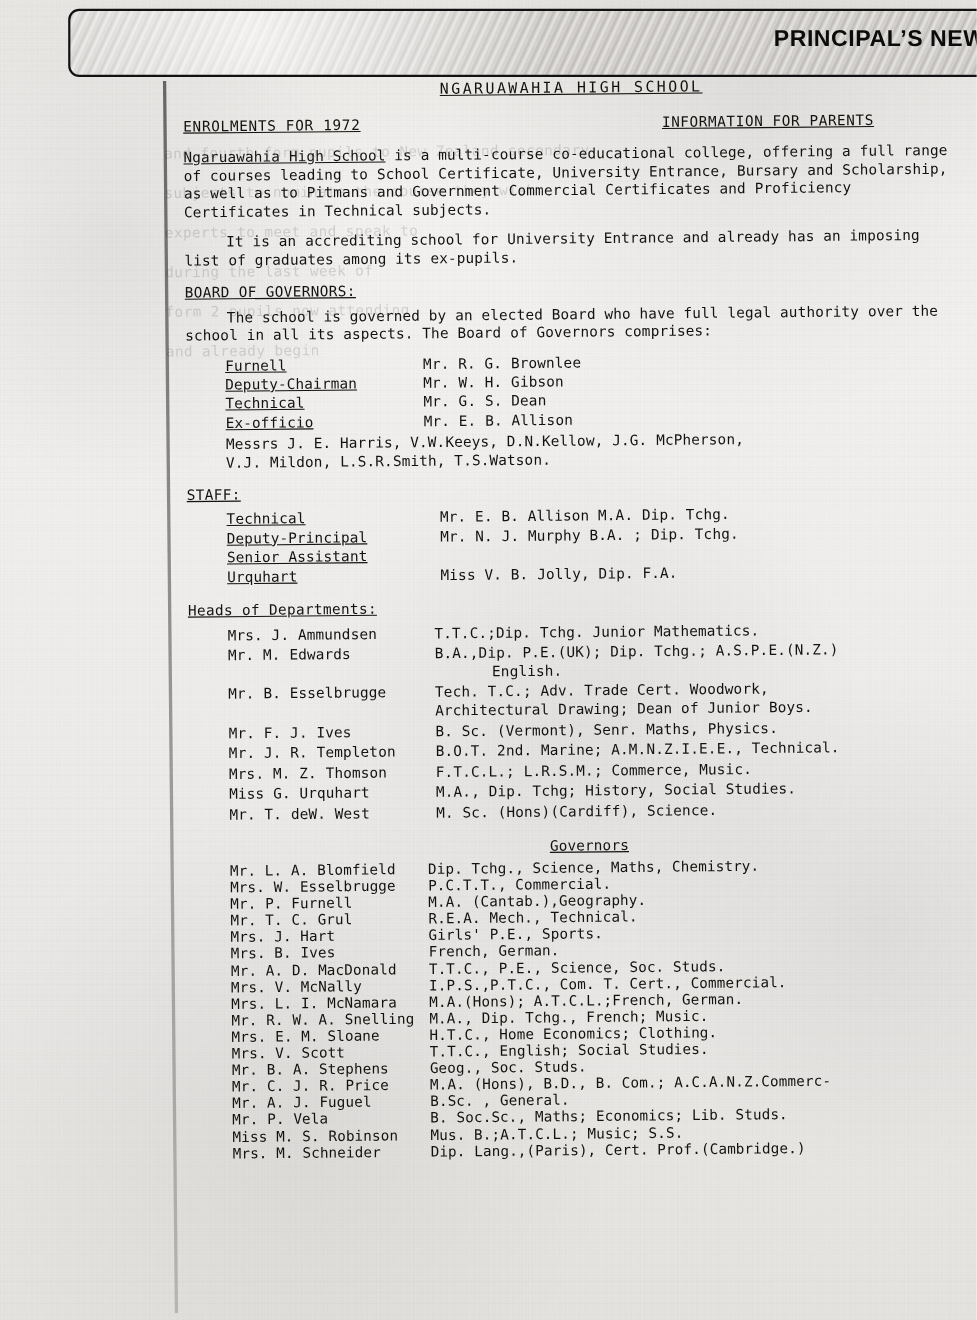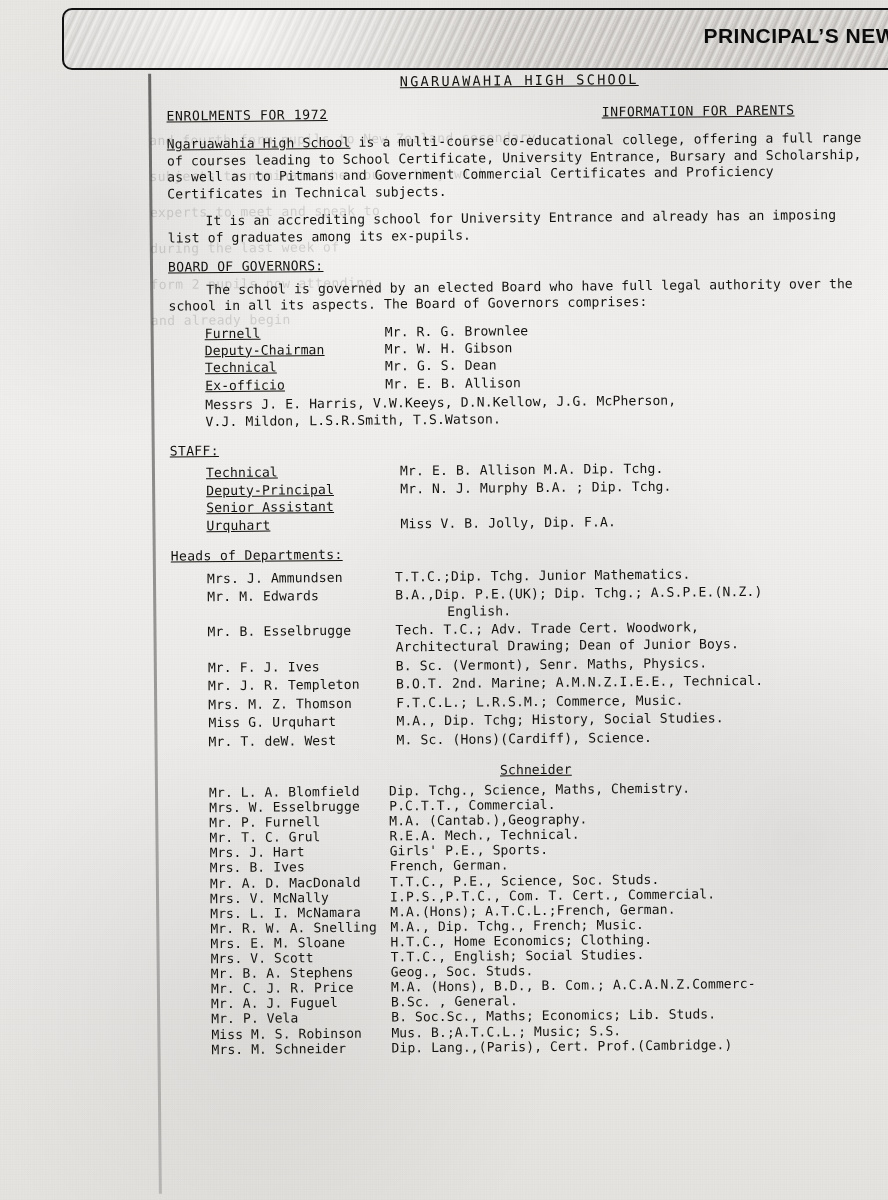--- a/index.html
+++ b/index.html
@@ -309,21 +309,21 @@
           <td>M.A., Dip. Tchg;  History, Social Studies.</td>
         </tr>
         <tr>
           <td class="name">Mr. T. deW. West</td>
           <td>M. Sc. (Hons)(Cardiff), Science.</td>
         </tr>
       </tbody>
         </table>
 
       <div class="assist-head">
-        <span class="u">Schneider</span>
+        <span class="u">Governors</span>
       </div>
 
       <table class="assist">
         <tbody>
             <tr>
           <td class="name">Mr. L. A. Blomfield</td>
           <td>Dip. Tchg., Science, Maths, Chemistry.</td>
         </tr>
         <tr>
           <td class="name">Mrs. W. Esselbrugge</td>

